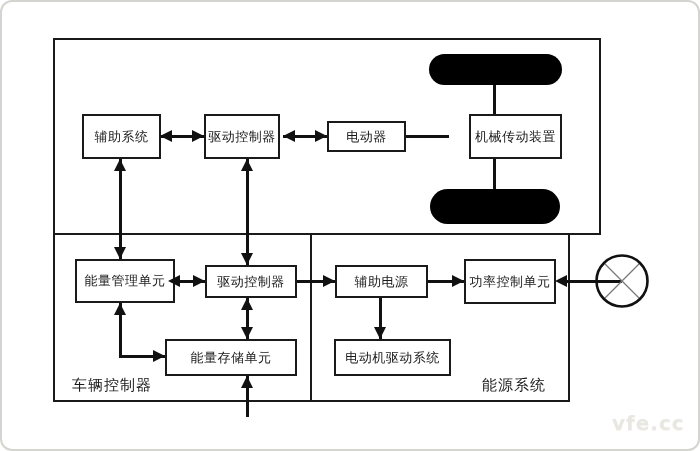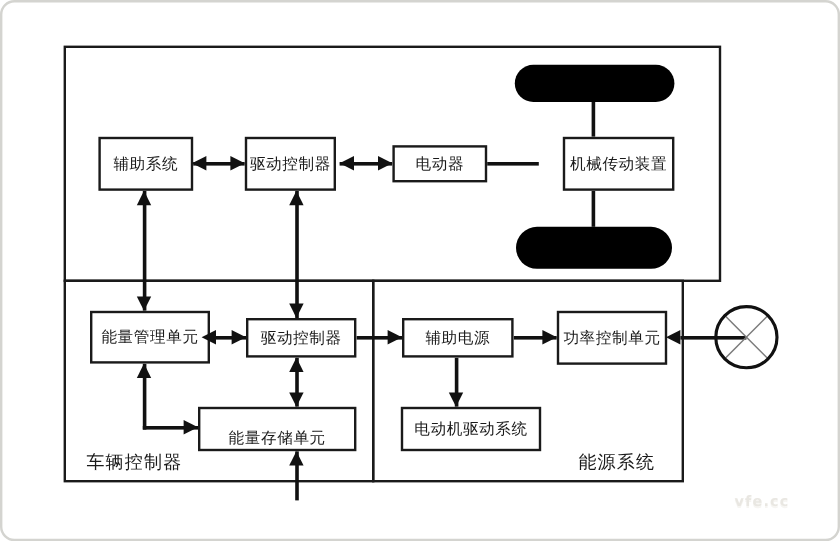--- a/index.html
+++ b/index.html
@@ -56,21 +56,21 @@
   .arr-r{border-top:6px solid transparent;border-bottom:6px solid transparent;border-left:12px solid #111;}
   .wheel{
     position:absolute;
     background:#000000;
     z-index:3;
   }
   .crossed-circle{position:absolute;z-index:5;}
   .watermark{
     position:absolute;
     left:610px;top:409px;
-    font-size:12px;
+    font-size:20px;
     font-weight:bold;
     letter-spacing:1px;
     color:#e9e7e2;
     text-shadow:0 1px 0 #f6f5f2;
     z-index:1;
   }
 </style>
 </head>
 <body>
 
@@ -97,21 +97,21 @@
   </div>
   <div class="box" style="left:447px;top:112px;width:93px;height:45px;margin-left:20px;">
     <span>机械传动装置</span>
   </div>
   <div class="box" style="left:73px;top:257px;width:100px;height:44px;">
     <span>能量管理单元</span>
   </div>
   <div class="box" style="left:203px;top:263px;width:92px;height:33px;">
     <span>驱动控制器</span>
   </div>
-  <div class="box" style="left:163px;top:337px;width:132px;height:37px;align-items:flex-end;">
+  <div class="box" style="left:163px;top:337px;width:132px;height:37px;">
     <span>能量存储单元</span>
   </div>
   <div class="box" style="left:333px;top:263px;width:93px;height:33px;">
     <span>辅助电源</span>
   </div>
   <div class="box" style="left:462px;top:257px;width:92px;height:45px;">
     <span>功率控制单元</span>
   </div>
   <div class="box" style="left:332px;top:337px;width:117px;height:37px;">
     <span>电动机驱动系统</span>

